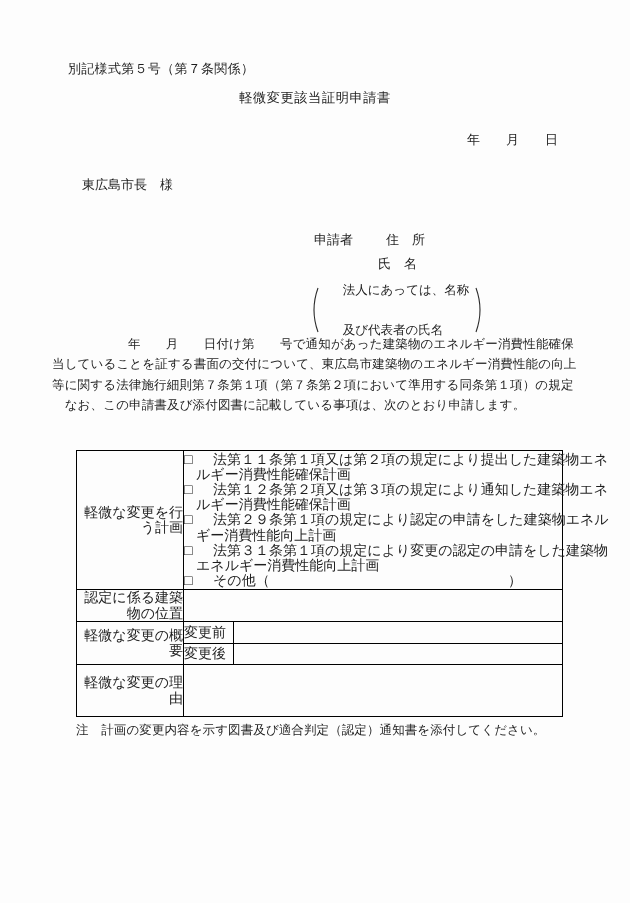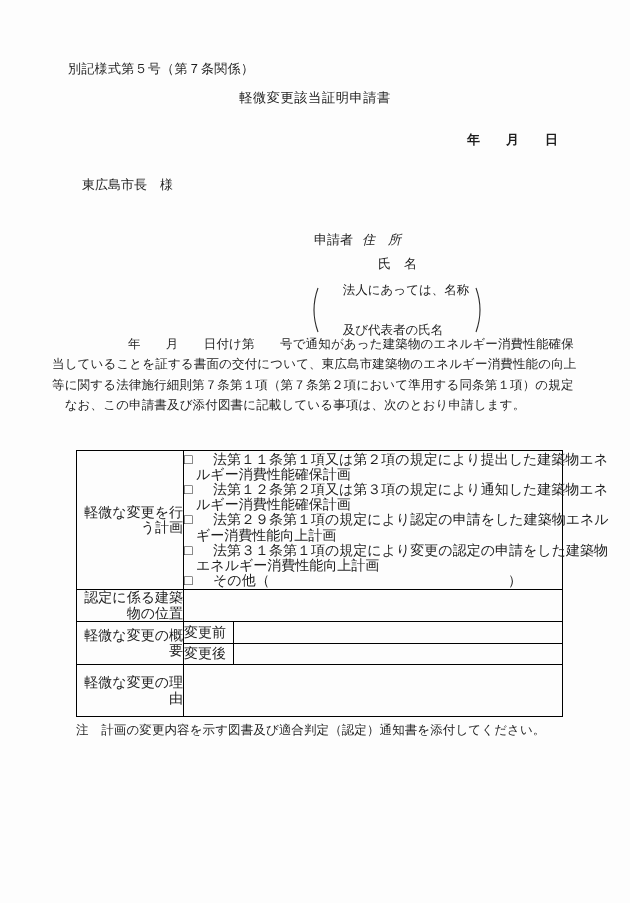--- a/index.html
+++ b/index.html
@@ -9,25 +9,25 @@
     margin:0 auto;
     background:#fdfdfd;
     color:#1e1e1e;
     font-family:"Liberation Serif","DejaVu Serif",serif;
     overflow:hidden;
   }
   .abs { position:absolute; }
 
   .form-number { left:68px; top:60px; font-size:13px; letter-spacing:0.3px; white-space:pre; }
   .doc-title   { left:0; right:0; top:89px; text-align:center; font-size:13.2px; letter-spacing:0.6px; }
-  .date-line   { left:467px; top:131px; font-size:13px; white-space:pre;font-weight:bold; }
+  .date-line   { left:467px; top:131px; font-size:13px; white-space:pre; }
   .addressee   { left:82px; top:176px; font-size:13px; white-space:pre; }
 
   .applicant-row1 { left:301px; top:215px; font-size:13px; white-space:pre; }
-  .applicant-row1 .addr { margin-left:9px;font-style:italic; }
+  .applicant-row1 .addr { margin-left:33px; }
   .applicant-row2 { left:365px; top:239px; font-size:13px; white-space:pre; }
 
   .corp-note { left:309px; top:260px; display:flex; align-items:center; }
   .corp-note .paren svg { display:block; }
   .corp-note .txt { font-size:12.5px; line-height:20px; padding:0 6px 0 5px; white-space:pre; }
 
   .body-text { left:52px; top:334px; font-size:12.5px; line-height:20.4px; letter-spacing:0.15px; }
   .body-text div { white-space:pre; }
 
   table.main { position:absolute; left:76px; top:450px; border-collapse:collapse; table-layout:fixed; width:486px; }

